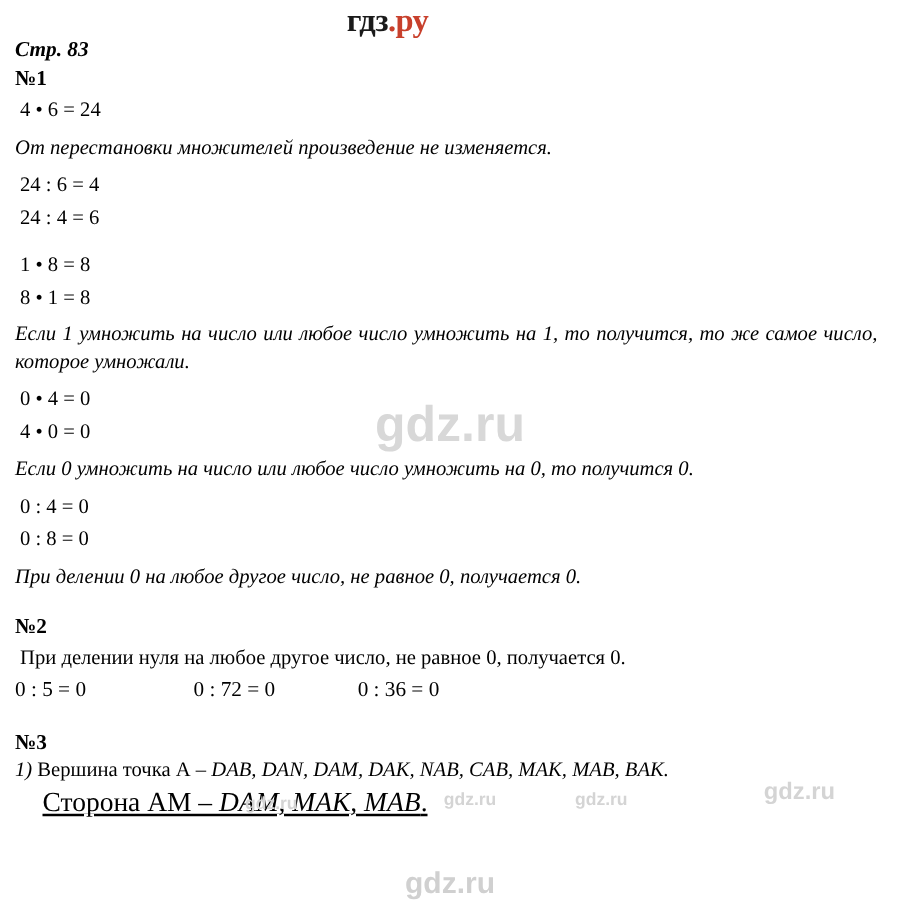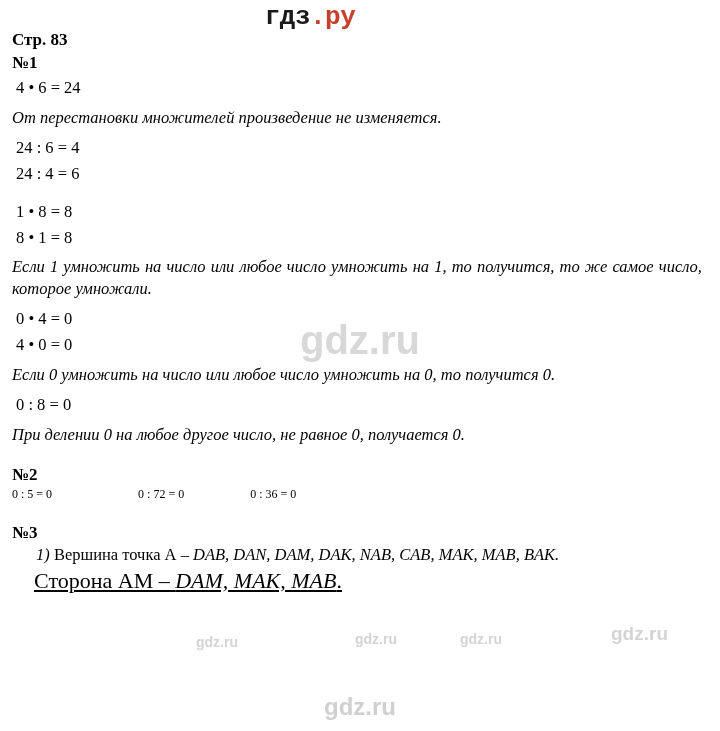--- a/index.html
+++ b/index.html
@@ -21,38 +21,39 @@
     height: 731px;
     box-sizing: border-box;
   }
   
   .top-logo {
     position: absolute;
     top: 2px;
     left: 0;
     width: 620px;
     text-align: center;
-    font-family: Liberation Mono, monospace;
+    font-family: Liberation Serif, serif;
     font-weight: bold;
     font-size: 26px;
     color: #1b1b1b;
     letter-spacing: -0.5px;
   }
   .top-logo .ru { color: #c8402c; }
 
   .content {
     position: absolute;
     left: 12px;
     top: 30px;
     width: 690px;
   }
   .page-ref {
     font-weight: bold;
     font-size: 17px;
     margin-bottom: 3px;
+    font-style: italic;
   }
   .task-num {
     font-weight: bold;
     font-size: 17px;
     margin-top: 2px;
     margin-bottom: 1px;
   }
   .line {
     font-size: 16.5px;
     line-height: 1.33;
@@ -64,33 +65,32 @@
     font-size: 16.5px;
     line-height: 1.32;
     text-align: justify;
     margin: 0;
     padding: 0;
   }
   .spacer-lg { height: 18px; }
   .spacer-sm { height: 4px; }
 
   .eq-row {
-    font-size: 12px;
+    font-size: 17px;
     line-height: 1.35;
     white-space: pre;
   }
   .eq-row span.gap1 { display:inline-block; width: 86px; }
   .eq-row span.gap2 { display:inline-block; width: 66px; }
 
   .num-list-item {
     font-size: 16.5px;
     line-height: 1.35;
     padding-left: 22px;
     text-indent: -22px;
-    margin-left: 24px;
   }
   .num-marker { font-style: italic; }
   .indent-sub {
     padding-left: 22px;
     font-size: 22px;
     line-height: 1.35;
     text-decoration: underline;
   }
   .it { font-style: italic; }
 
@@ -154,27 +154,29 @@
     <div class="line">1 • 8 = 8</div>
     <div class="line">8 • 1 = 8</div>
     <div class="spacer-sm"></div>
     <div class="ital">Если 1 умножить на число или любое число умножить на 1, то получится, то же самое число, которое умножали.</div>
     <div class="spacer-sm"></div>
     <div class="line">0 • 4 = 0</div>
     <div class="line">4 • 0 = 0</div>
     <div class="spacer-sm"></div>
     <div class="ital">Если 0 умножить на число или любое число умножить на 0, то получится 0.</div>
     <div class="spacer-sm"></div>
+    <div class="line">0 : 4 = 0</div>
     <div class="line">0 : 8 = 0</div>
     <div class="spacer-sm"></div>
     <div class="ital">При делении 0 на любое другое число, не равное 0, получается 0.</div>
 
     <div class="spacer-lg"></div>
 
     <div class="task-num">№2</div>
+    <div class="line">При делении нуля на любое другое число, не равное 0, получается 0.</div>
     <div class="eq-row"><span>0 : 5 = 0</span><span class="gap1"></span><span>0 : 72 = 0</span><span class="gap2"></span><span>0 : 36 = 0</span></div>
 
     <div class="spacer-lg"></div>
 
     <div class="task-num">№3</div>
     <div class="num-list-item"><span class="num-marker">1)</span> <span>Вершина точка А – </span><span class="it">DAB,  DAN, DAM, DAK,  NAB, CAB, MAK, MAB, BAK.</span></div>
     <div class="indent-sub"><span>Сторона АМ – </span><span class="it">DAM, MAK, MAB</span><span>.</span></div>
 
   </div>
 

